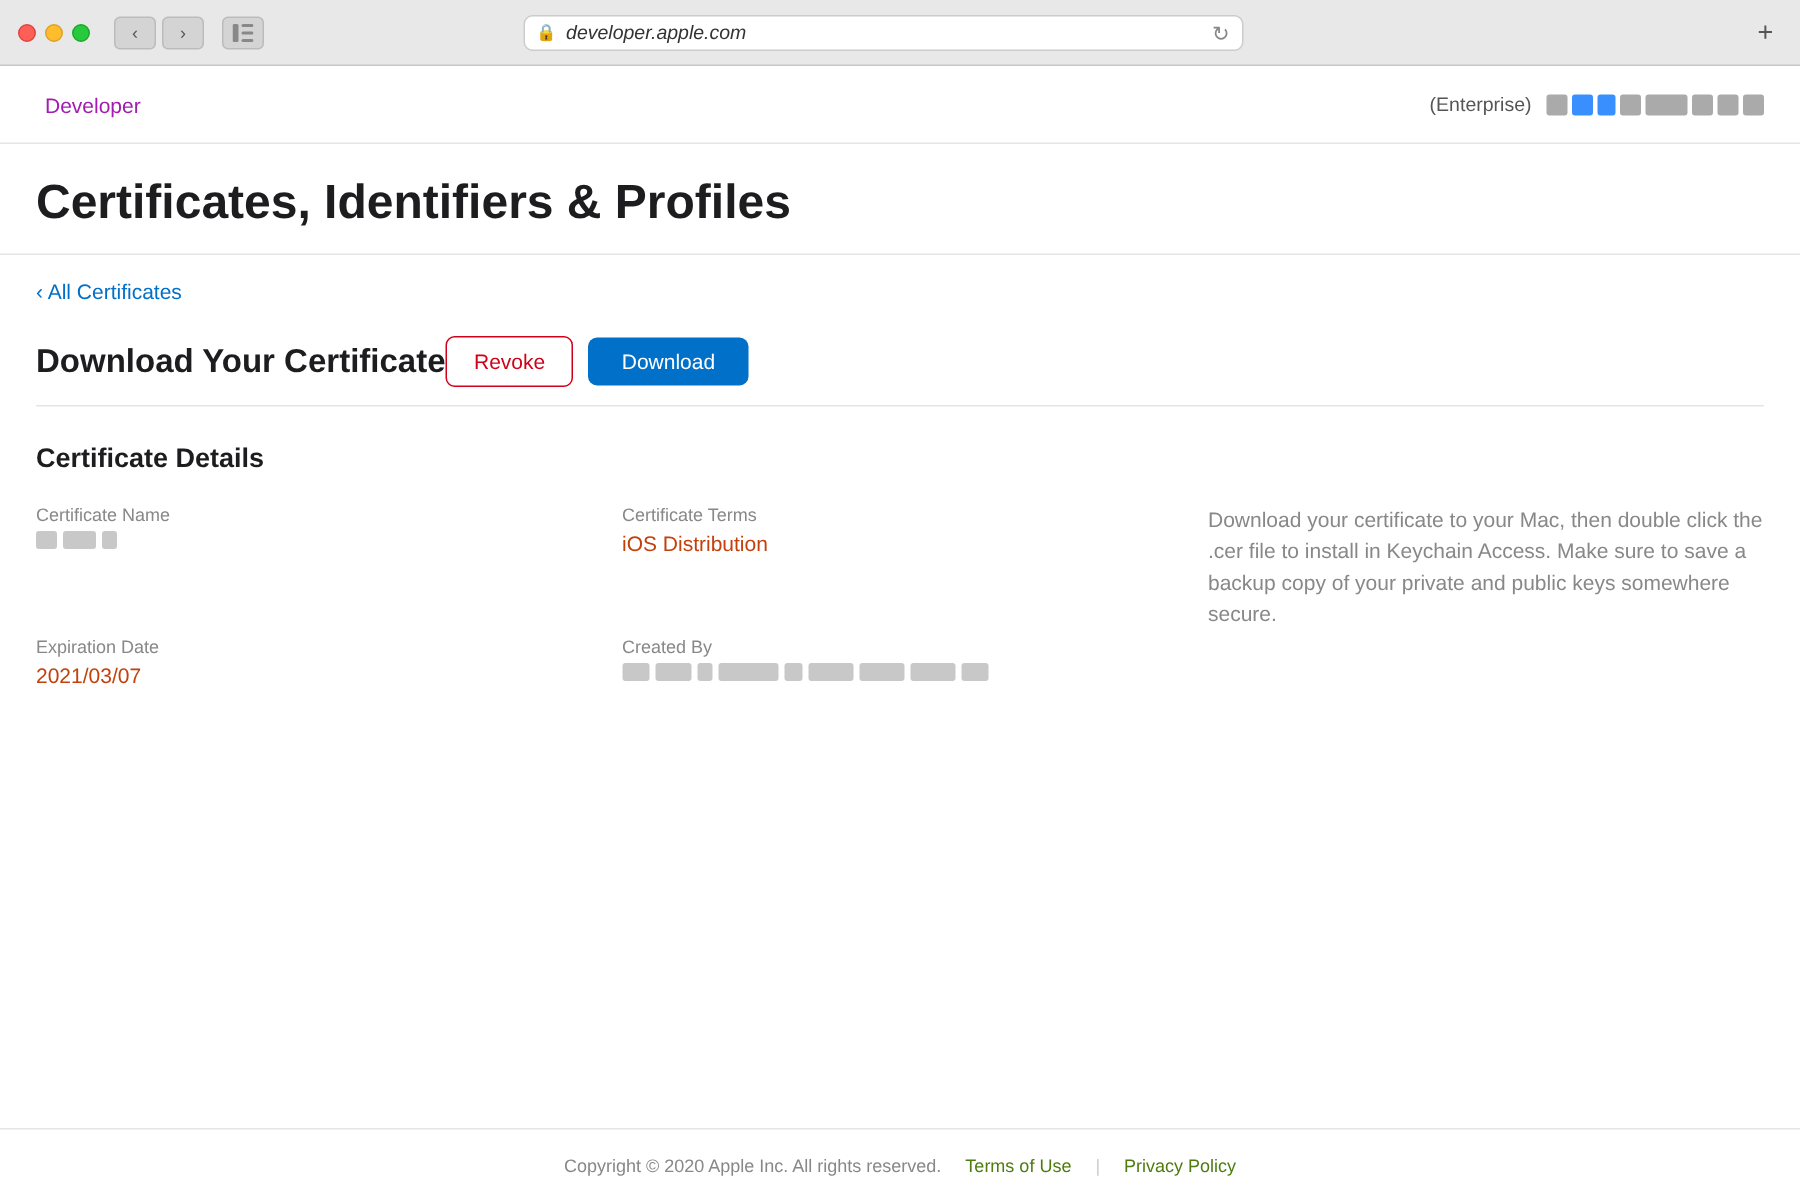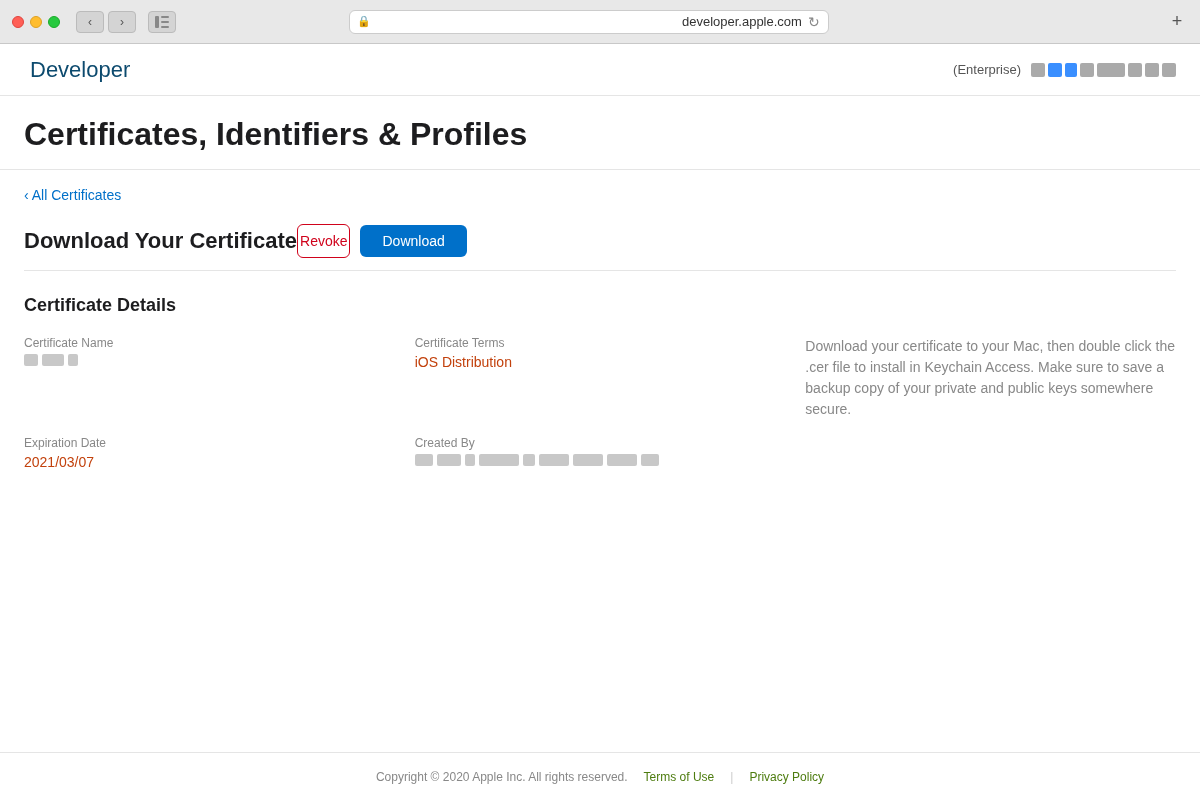--- a/index.html
+++ b/index.html
@@ -87,22 +87,23 @@
       gap: 6px;
     }
 
     .lock-icon {
       color: #888;
       font-size: 11px;
     }
 
     .url-text {
       flex: 1;
-      text-align: right;
+      text-align: left;
       color: #333;
+      font-style: italic;
     }
 
     .refresh-btn {
       color: #888;
       cursor: pointer;
       font-size: 14px;
     }
 
     .new-tab-btn {
       margin-left: auto;
@@ -140,23 +141,23 @@
       align-items: center;
       gap: 6px;
     }
 
     .apple-logo {
       font-size: 18px;
       color: #1d1d1f;
     }
 
     .developer-label {
-      font-size: 22px;
+      font-size: 14px;
       font-weight: 400;
-      color: #0c4a6e;
+      color: #a21caf;
     }
 
     .nav-right {
       display: flex;
       align-items: center;
       gap: 6px;
       font-size: 12px;
       color: #666;
     }
 
@@ -226,21 +227,21 @@
       color: #1d1d1f;
     }
 
     .action-buttons {
       display: flex;
       gap: 10px;
       align-items: center;
     }
 
     .btn-revoke {
-      padding: 8px 2px;
+      padding: 8px 18px;
       border: 1px solid #d0021b;
       border-radius: 6px;
       color: #d0021b;
       background: white;
       font-size: 14px;
       cursor: pointer;
       font-weight: 400;
     }
 
     .btn-download {
@@ -334,21 +335,21 @@
     }
 
     .footer-divider {
       color: #ccc;
     }
 
     .expiry-grid {
       display: grid;
       grid-template-columns: 1fr 1fr 1fr;
       gap: 20px;
-      margin-top: 16px;
+      margin-top: 4px;
     }
   </style>
 </head>
 <body>
 
 <div class="browser-chrome">
   <div class="traffic-lights">
     <div class="traffic-light red"></div>
     <div class="traffic-light yellow"></div>
     <div class="traffic-light green"></div>

